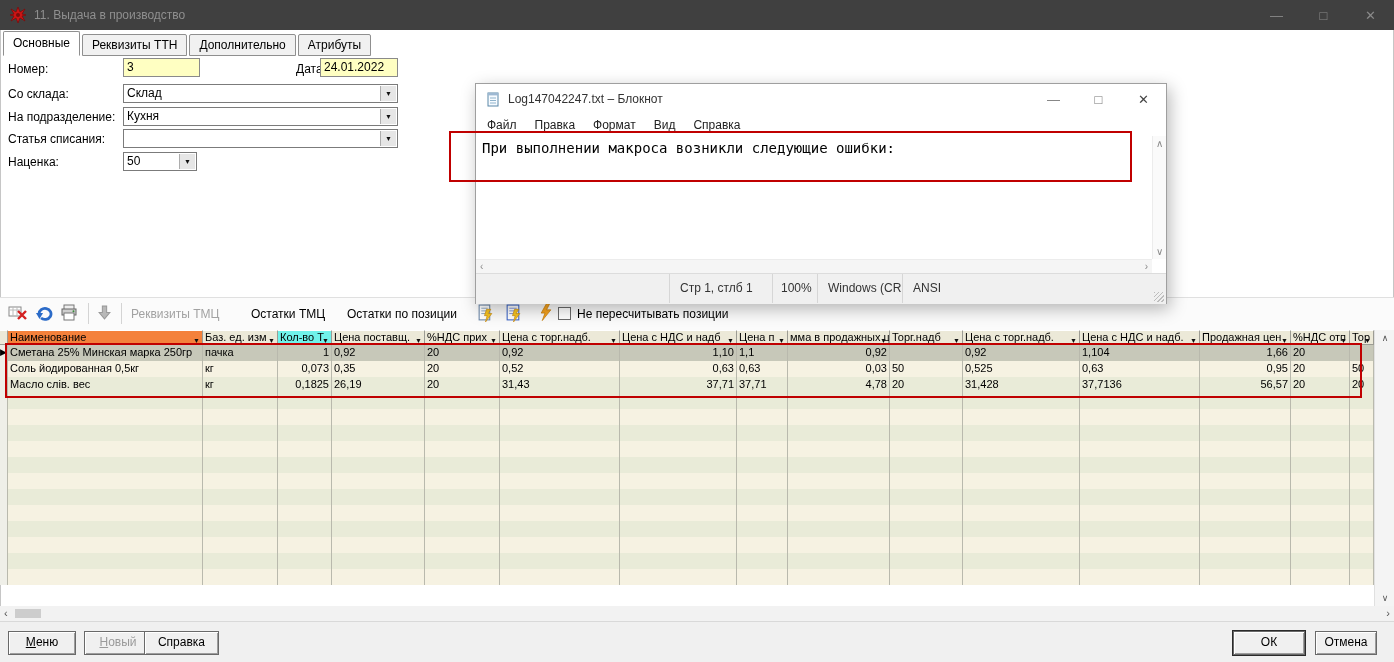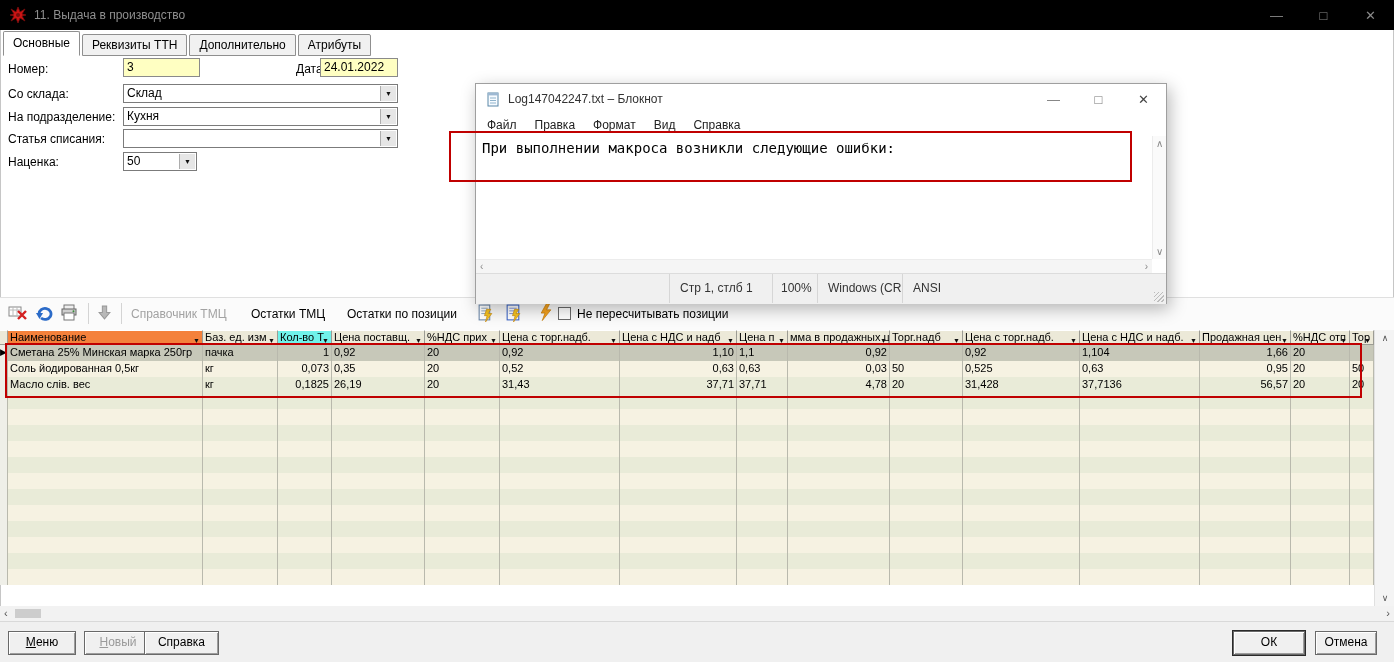--- a/index.html
+++ b/index.html
@@ -1,20 +1,20 @@
 <!DOCTYPE html>
 <html style="--accent-orange: #f4813b; --accent-cyan: #70f2ea; --totals-blue: #1279dd; --annotation-red: #c00000; --input-yellow: #ffffc2;"><head>
 <meta charset="utf-8">
 <style>
   html,body{margin:0;padding:0;background:#cfcfcf;}
   .screen{position:relative;width:1394px;height:662px;background:#fff;overflow:hidden;
           font-family:"Liberation Sans",sans-serif;box-shadow:inset 0 0 0 1px #c6c6c6;}
 
   
-  .titlebar{position:absolute;left:0;top:0;width:100%;height:30px;background:#000000;}
+  .titlebar{position:absolute;left:0;top:0;width:100%;height:30px;background:#404040;}
   .app-icon{position:absolute;left:10px;top:7px;width:16px;height:16px;}
   .title-text{position:absolute;left:34px;top:8px;font-size:12px;color:#8f8f8f;white-space:nowrap;}
   .win-controls{position:absolute;right:0;top:0;height:30px;display:flex;}
   .win-btn{width:47px;height:30px;display:flex;align-items:center;justify-content:center;
            color:#8a8a8a;font-size:13px;}
 
   
   .tabstrip{position:absolute;left:3px;top:32px;height:24px;display:flex;align-items:flex-end;}
   .tab{height:20px;line-height:20px;padding:0 9px;font-size:12px;background:#f1f1f1;color:#000;
        border:1px solid #8f8f8f;border-radius:2px 2px 0 0;margin-right:2px;white-space:nowrap;}
@@ -203,21 +203,21 @@
       <line x1="4" y1="4" x2="11" y2="4" stroke="#8aa0e0"></line>
         <line x1="4" y1="6.5" x2="11" y2="6.5" stroke="#8aa0e0"></line>
       <line x1="4" y1="9" x2="11" y2="9" stroke="#8aa0e0"></line>
       <path d="M9 5 L13 5 L10.5 9 L14 9 L8 17 L9.5 11 L7 11 Z" fill="#f7c520" stroke="#c8860a" stroke-width="0.6"></path>
     </svg>
     <svg class="tb-icon" style="left:538px;top:5px" width="15" height="18" viewBox="0 0 14 16">
       <path d="M8 0 L3 9 L6.5 9 L4 16 L12 6 L8 6 L11 0 Z" fill="#f7a31e" stroke="#c87d08" stroke-width="0.7"></path>
     </svg>
     <div class="cbox" style="left:558px"></div>
     <span class="tb-text" style="left:577px">Не пересчитывать позиции</span>
-  <div class="tb-text disabled" style="left: 131px;">Справочник ТМЦ</div>
+  <div class="tb-text disabled" style="left: 131px;">Реквизиты ТМЦ</div>
       <div class="tb-text" style="left: 251px;">Остатки ТМЦ</div>
       <div class="tb-text" style="left: 347px;">Остатки по позиции</div>
     </div>
 
   <div class="grid">
     <div class="hrow">
         <div class="hmarker"></div>
         <div class="hcell h-orange" style="width: 195px;"><span>Наименование</span><span class="harrow">▼</span></div>
         <div class="hcell" style="width: 75px;"><span>Баз. ед. изм</span><span class="harrow">▼</span></div>
         <div class="hcell h-cyan" style="width: 54px;"><span>Кол-во Т</span><span class="harrow">▼</span></div>

